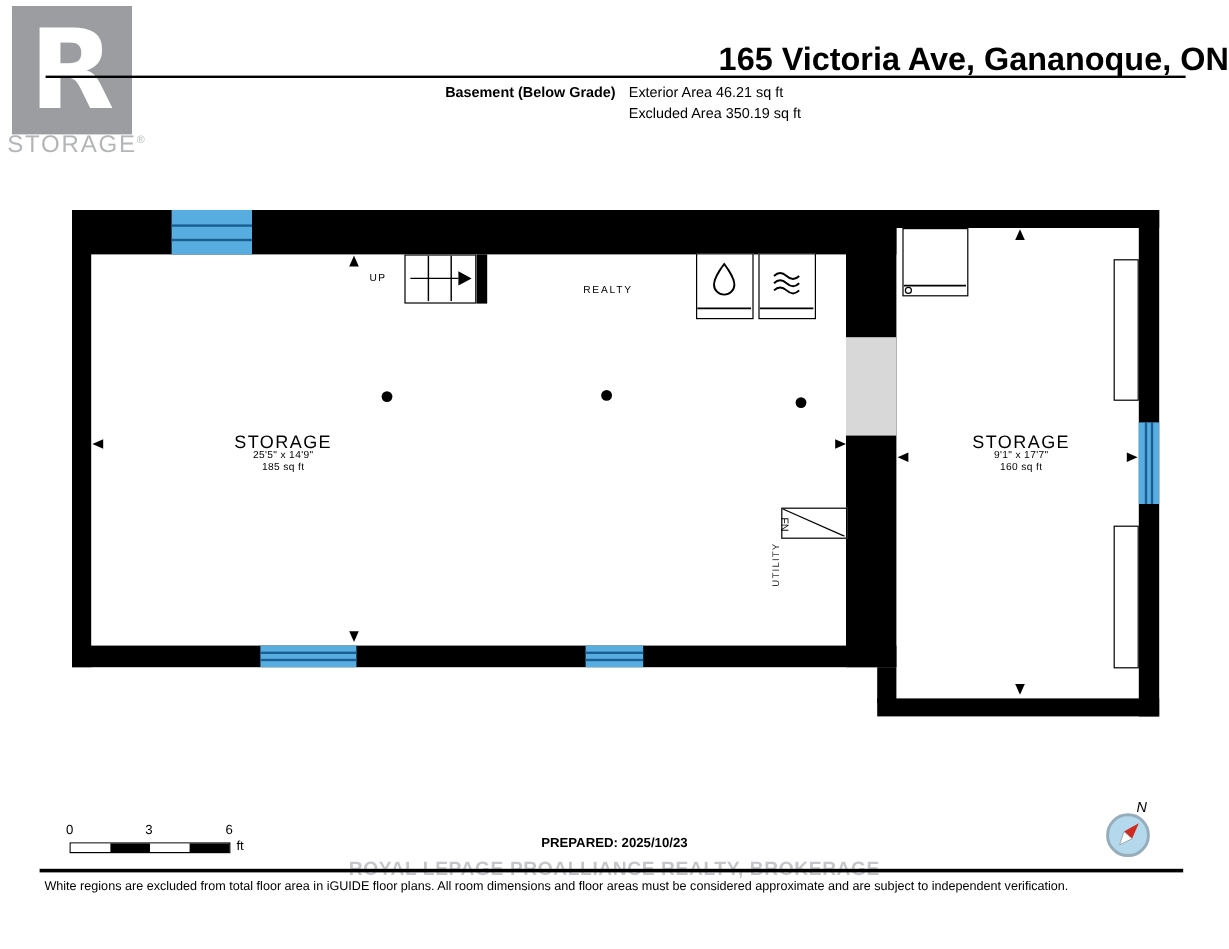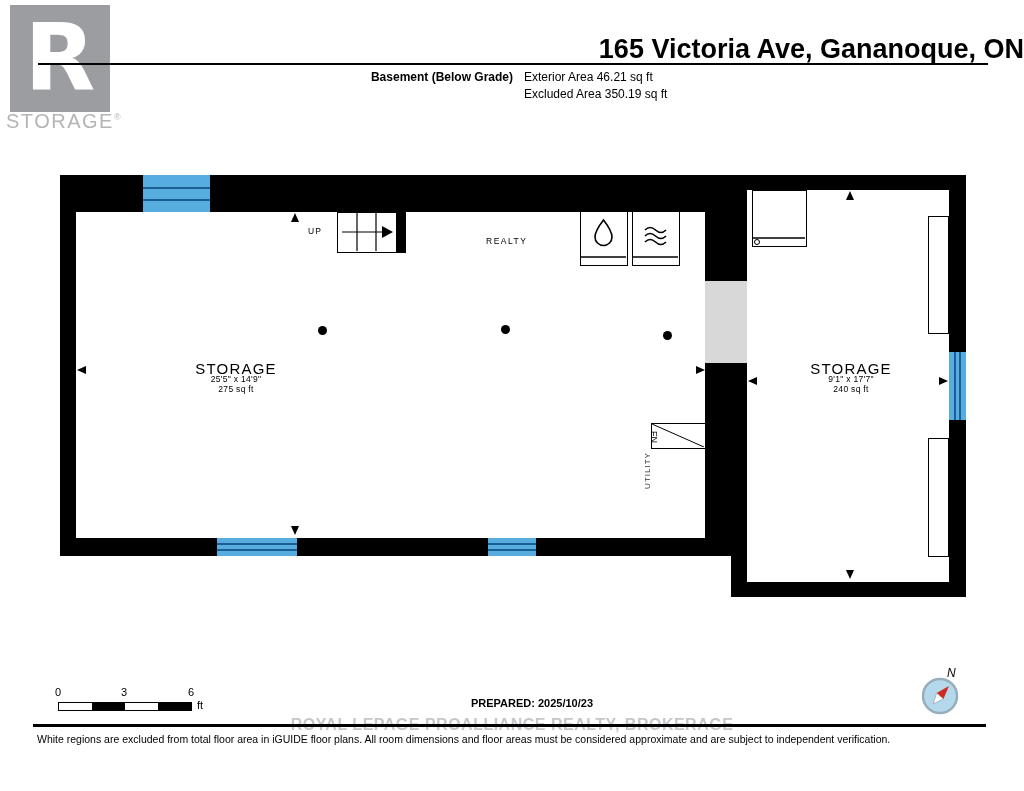--- a/index.html
+++ b/index.html
@@ -31,21 +31,21 @@
   .hdr-rule{position:absolute;left:38px;top:63px;width:950px;height:2px;background:#000;z-index:5;}
   .floor-label{position:absolute;right:511px;top:70px;font-size:12px;font-weight:bold;white-space:nowrap;}
   .area-line{position:absolute;left:524px;font-size:12px;white-space:nowrap;}
   .logo-box{position:absolute;left:10px;top:5px;width:100px;height:107px;background:var(--logo-gray);
             display:flex;align-items:center;justify-content:center;z-index:1;}
   .logo-r{font-family:"DejaVu Sans",sans-serif;font-weight:bold;font-size:92px;line-height:1;color:#fff;}
   .logo-word{position:absolute;left:6px;top:110px;font-size:20px;letter-spacing:1.5px;color:var(--logo-text-gray);}
   .logo-word sup{font-size:9px;}
   .seg{height:100%;}
   .scale-num{position:absolute;top:686px;font-size:11px;width:12px;text-align:center;}
-  .prepared{position:absolute;left:50%;transform:translateX(-50%);top:697px;font-size:11px;font-weight:bold;white-space:nowrap;margin-left:20px;}
+  .prepared{position:absolute;left:50%;transform:translateX(-50%);top:697px;font-size:11px;font-weight:bold;white-space:nowrap;}
   .watermark{position:absolute;left:50%;transform:translateX(-50%);top:716px;font-size:16px;font-weight:bold;
              color:var(--watermark);letter-spacing:.5px;white-space:nowrap;z-index:1;opacity:.85;}
   .footer-rule{position:absolute;left:33px;top:724px;width:953px;height:2.5px;background:#000;z-index:2;}
   .disclaimer{position:absolute;left:37px;top:733px;font-size:10.5px;z-index:3;white-space:nowrap;}
   .vtext{transform:rotate(-90deg);}
 </style>
 </head>
 <body>
 
 <div class="logo-box">
@@ -131,26 +131,26 @@
 </div>
 <div class="lbl vtext" style="left:622px;top:466px;width:50px;text-align:center;font-size:8px;color:#333;">UTILITY</div>
 
 <div class="dot" style="left:318px;top:326px;"></div>
 <div class="dot" style="left:501px;top:325px;"></div>
 <div class="dot" style="left:663px;top:331px;"></div>
 
 <div class="room-lbl" style="left:176px;top:364px;">
   <div class="room-name">STORAGE</div>
   <div class="room-dims">25'5" x 14'9"</div>
-  <div class="room-area">275 sq ft</div>
+  <div class="room-area">185 sq ft</div>
 </div>
 <div class="room-lbl" style="left:791px;top:364px;">
   <div class="room-name">STORAGE</div>
   <div class="room-dims">9'1" x 17'7"</div>
-  <div class="room-area">240 sq ft</div>
+  <div class="room-area">160 sq ft</div>
 </div>
 
 <div class="tri tri-up" style="left:291px;top:213px;"></div>
 <div class="tri tri-down" style="left:291px;top:526px;"></div>
 <div class="tri tri-left" style="left:77px;top:366px;"></div>
 <div class="tri tri-right" style="left:696px;top:366px;"></div>
 <div class="tri tri-up" style="left:846px;top:191px;"></div>
 <div class="tri tri-down" style="left:846px;top:570px;"></div>
 <div class="tri tri-left" style="left:748px;top:377px;"></div>
 <div class="tri tri-right" style="left:939px;top:377px;"></div>

